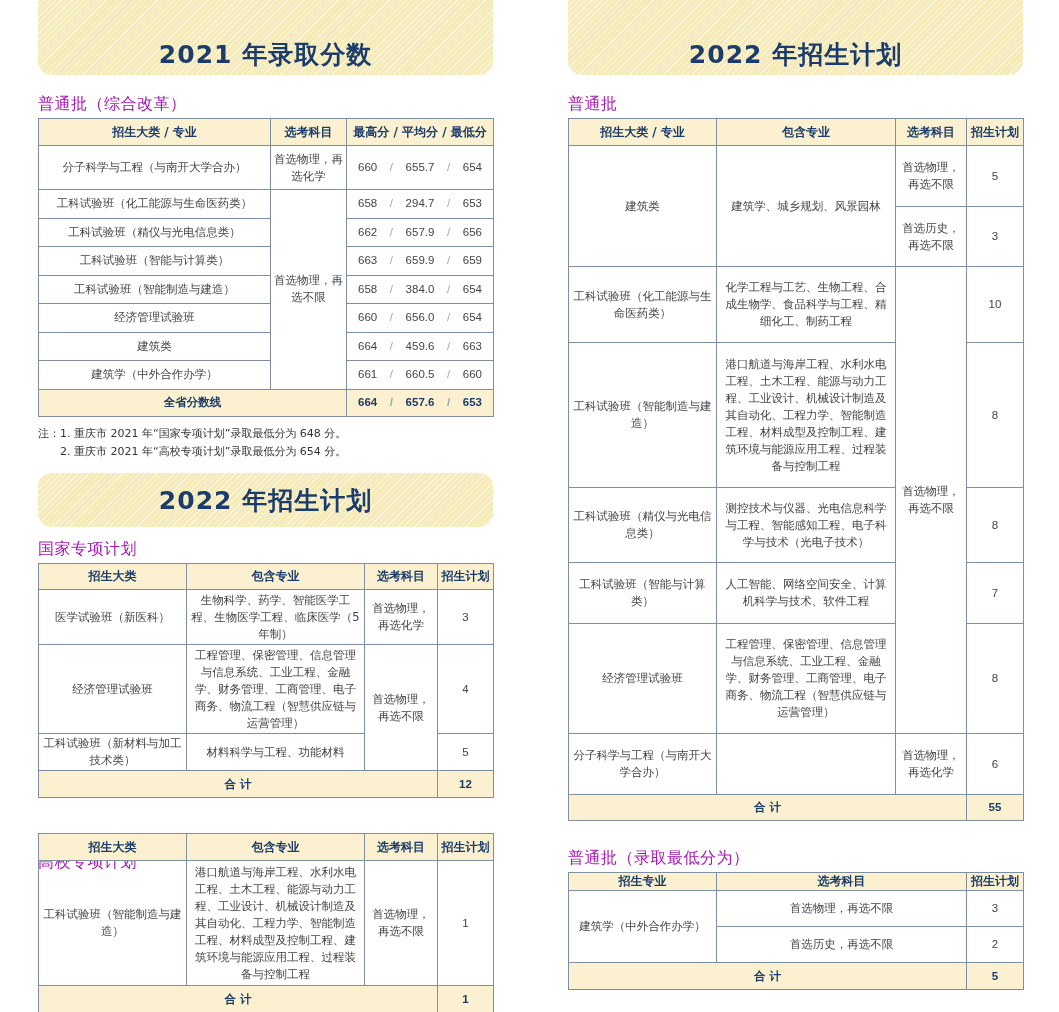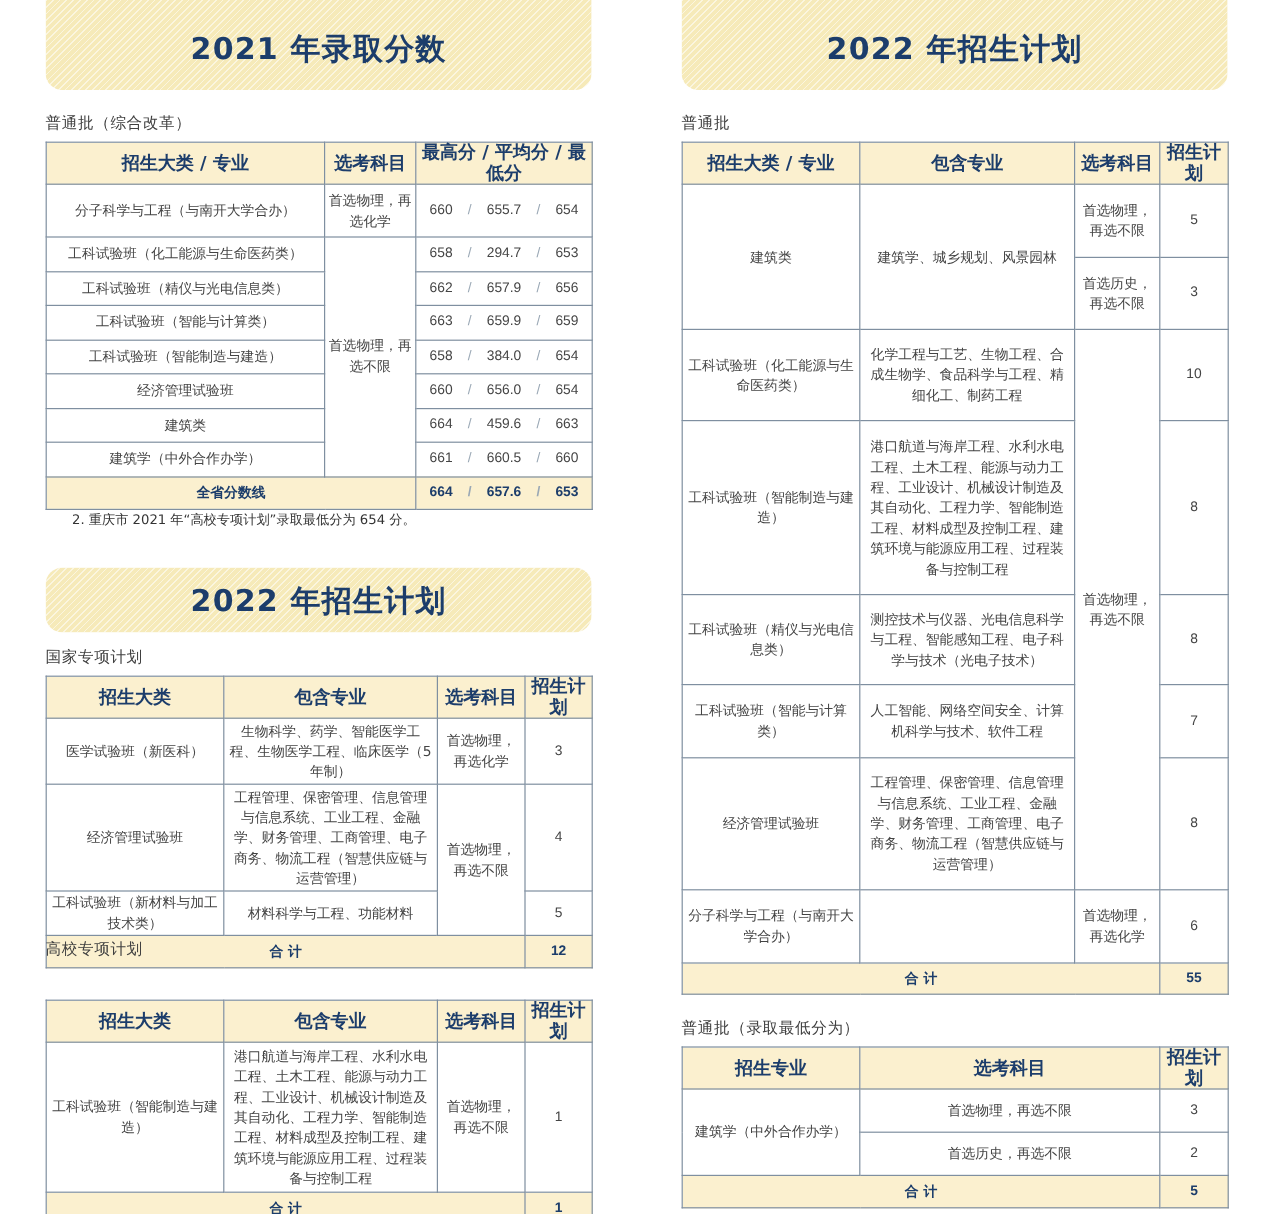--- a/index.html
+++ b/index.html
@@ -13,38 +13,38 @@
   .banner {
     position: absolute; left: 0; width: 455px;
     background-color: #f6eab9;
     background-image: repeating-linear-gradient(135deg, rgba(255,255,255,0.55) 0px, rgba(255,255,255,0.55) 1px, rgba(0,0,0,0) 1px, rgba(0,0,0,0) 4px);
     border-radius: 0 0 14px 14px;
     display: flex; align-items: flex-end; justify-content: center;
   }
   .banner.full-round { border-radius: 14px; align-items: center; }
   .banner-title {
     font-family: "DejaVu Sans", sans-serif; font-weight: bold; font-size: 25px;
-    color: #1c3d6b; letter-spacing: 1px; padding-bottom: 18px;
+    color: #1c3d6b; letter-spacing: 1px; padding-bottom: 4px;
   }
   .banner.full-round .banner-title { padding-bottom: 0; }
 
   .section-label {
-    position: absolute; left: 0; font-size: 13px; color: #404040; letter-spacing: 0.5px;
+    position: absolute; left: 0; font-size: 16px; color: #a21caf; letter-spacing: 0.5px;
   }
 
   table.grid {
     position: absolute; left: 0; width: 455px; border-collapse: collapse; table-layout: fixed;
     font-size: 11.5px; color: #444444;
   }
   table.grid td, table.grid th {
     border: 1px solid #7f8fa0; text-align: center; vertical-align: middle; line-height: 17px;
     padding: 0 3px;
   }
   table.grid th {
-    background: #fbf0cf; color: #1c3d6b; font-weight: bold; font-size: 15px;
+    background: #fbf0cf; color: #1c3d6b; font-weight: bold; font-size: 12px;
   }
   table.grid tr.total td {
     background: #fbf0cf; color: #1c3d6b; font-weight: bold;
   }
   .score { display: flex; justify-content: space-between; padding: 0 8px; font-family: "Liberation Sans Narrow", "Liberation Sans", sans-serif; font-size: 11.5px; }
   .score .sep { color: #9aa8b5; }
   .num { font-family: "Liberation Sans", sans-serif; }
 
   .notes { position: absolute; left: 0; font-size: 11px; color: #333; line-height: 18px; }
   .notes .n2 { padding-left: 22px; }
@@ -179,20 +179,21 @@
         <span>657.6</span>
               <span class="sep">/</span>
         <span>653</span>
             </div>
           </td>
     </tr>
   </tbody>
     </table>
 
   <div class="notes" style="top:425px;">
+    <div>注：1. 重庆市 2021 年“国家专项计划”录取最低分为 648 分。</div>
     <div class="n2">2. 重庆市 2021 年“高校专项计划”录取最低分为 654 分。</div>
   </div>
 
   <div class="banner full-round" style="top:473px;height:54px;">
     <div class="banner-title">2022 年招生计划</div>
   </div>
 
   <div class="section-label" style="top:539px;">国家专项计划</div>
 
   <table class="grid" style="top:563px;">
@@ -226,21 +227,21 @@
       <td>材料科学与工程、功能材料</td>
       <td class="num">5</td>
     </tr>
     <tr class="total" style="height:27px">
       <td colspan="3">合 计</td>
       <td class="num">12</td>
     </tr>
   </tbody>
     </table>
 
-  <div class="section-label" style="top:782px;text-align:right;">高校专项计划</div>
+  <div class="section-label" style="top:852px;text-align:right;">高校专项计划</div>
 
   <table class="grid" style="top:833px;">
     <colgroup>
         <col style="width:148px">
         <col style="width:178px">
         <col style="width:73px">
         <col style="width:56px">
       </colgroup>
     <tbody>
         <tr style="height:27px">

